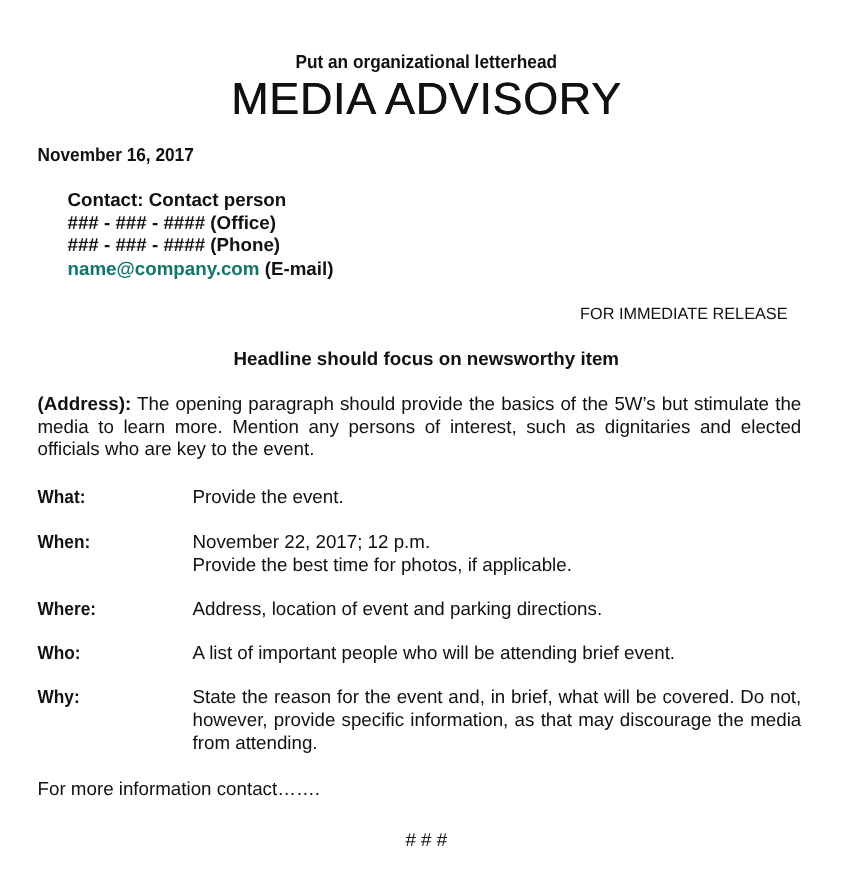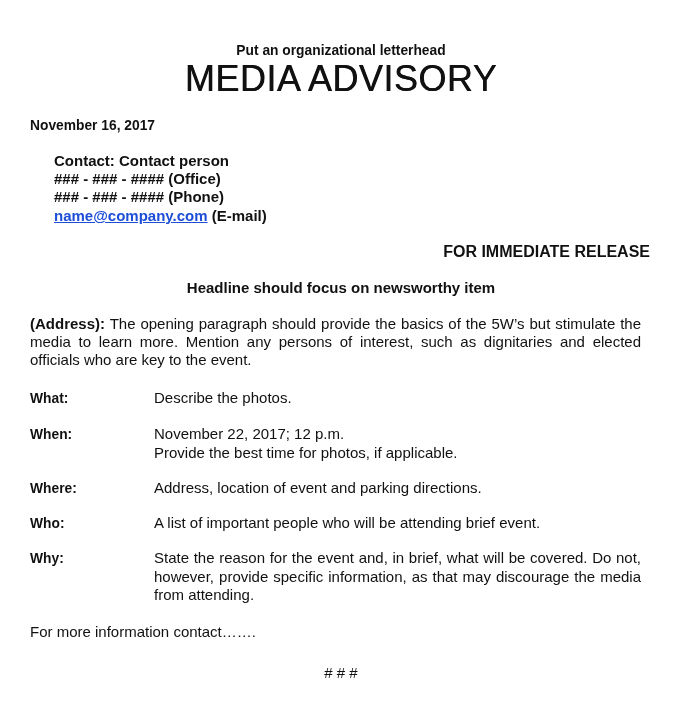--- a/index.html
+++ b/index.html
@@ -35,26 +35,25 @@
       transform-origin: left top;
       transform: scaleX(0.92);
     }
     .contact {
       left: 30px;
       font-size: 15px; font-weight: bold;
       line-height: 18.5px;
       margin-left: 24px;
     }
     .contact a {
-      color: #1d4ed8;
-      text-decoration: underline;
+      color: #0f766e;
     }
     .release {
-      right: 32px; top: 243px;
-      font-size: 16px; font-weight: bold;
+      right: 52px; top: 243px;
+      font-size: 13px; font-weight: normal;
     }
     .headline {
       left: 0; width: 682px; top: 279px;
       text-align: center;
       font-size: 15px; font-weight: bold;
     }
     .para {
       position: absolute;
       left: 30px; width: 611px; top: 315px;
       font-size: 15px; line-height: 18px;
@@ -106,21 +105,21 @@
   <div class="abs release">FOR IMMEDIATE RELEASE</div>
 
   <div class="abs headline">Headline should focus on newsworthy item</div>
 
   <div class="para"><span class="lead">(Address):</span><span> The opening paragraph should provide the basics of the 5W’s but stimulate the media to learn more. Mention any persons of interest, such as dignitaries and elected officials who are key to the event.</span></div>
 
   <div>
 
     <div class="abs row-label" style="top:389px;">What:</div>
     <div class="row-value" style="top:389px;">
-      <span class="line">Describe the photos.</span>
+      <span class="line">Provide the event.</span>
     </div>
 
     <div class="abs row-label" style="top:425px;">When:</div>
     <div class="row-value" style="top:425px;">
       <span class="line">November 22, 2017; 12 p.m.</span>
       <span class="line">Provide the best time for photos, if applicable.</span>
     </div>
 
     <div class="abs row-label" style="top:479px;">Where:</div>
     <div class="row-value" style="top:479px;">

